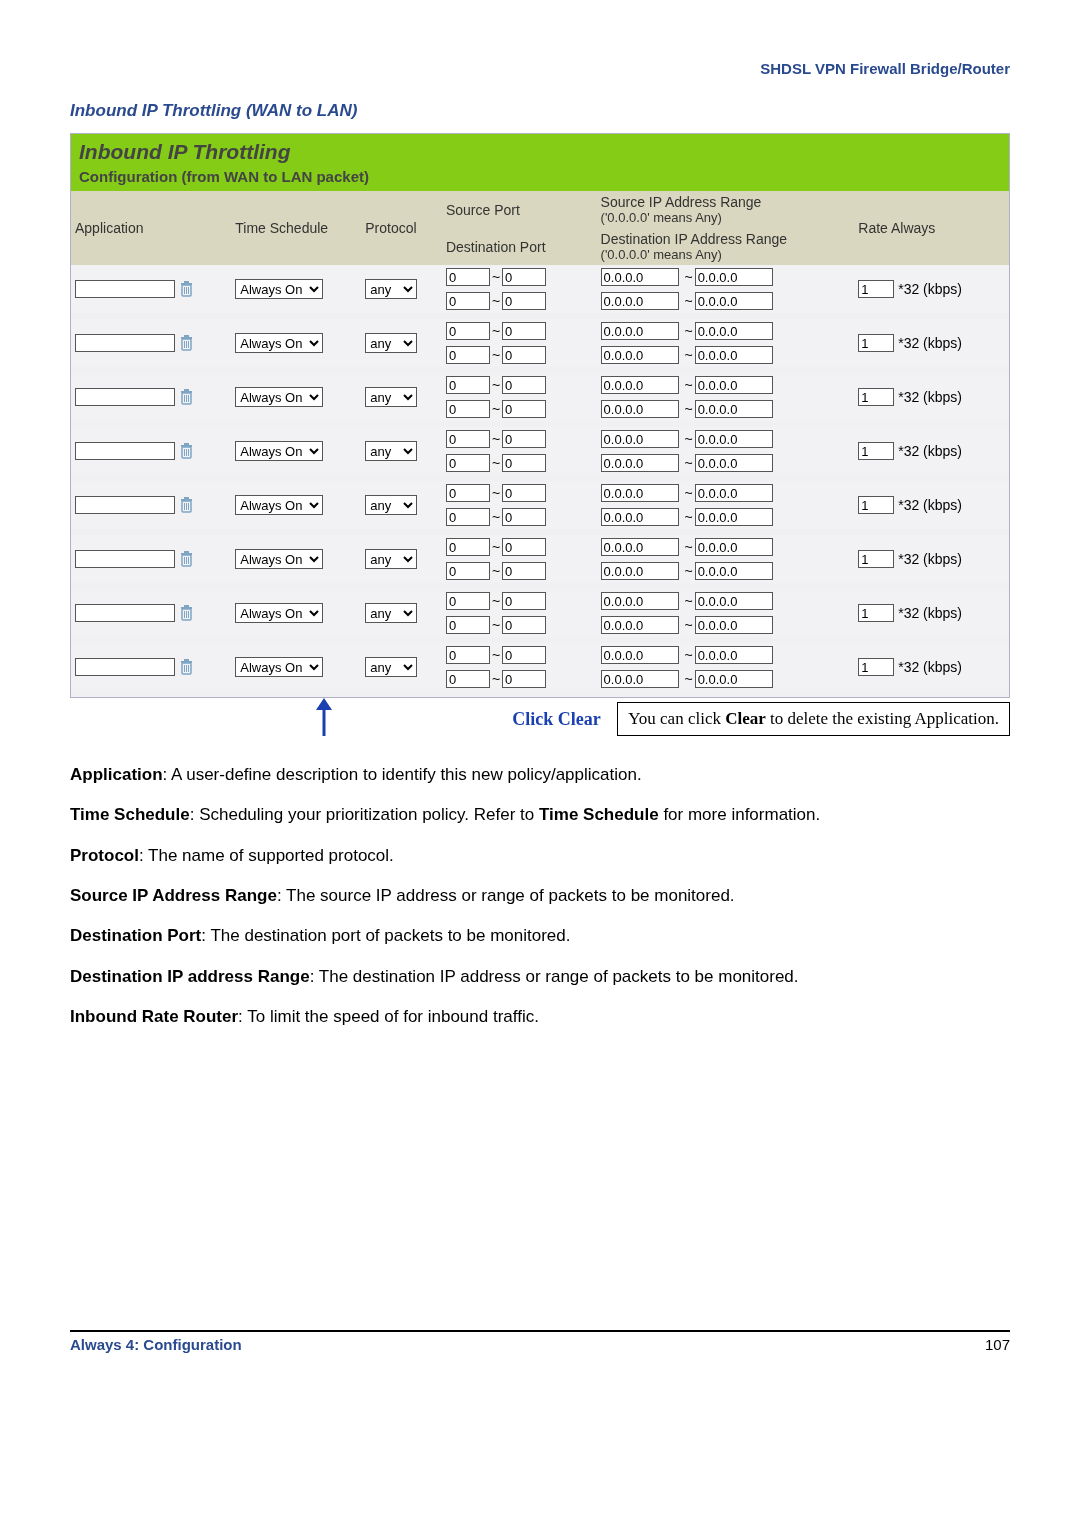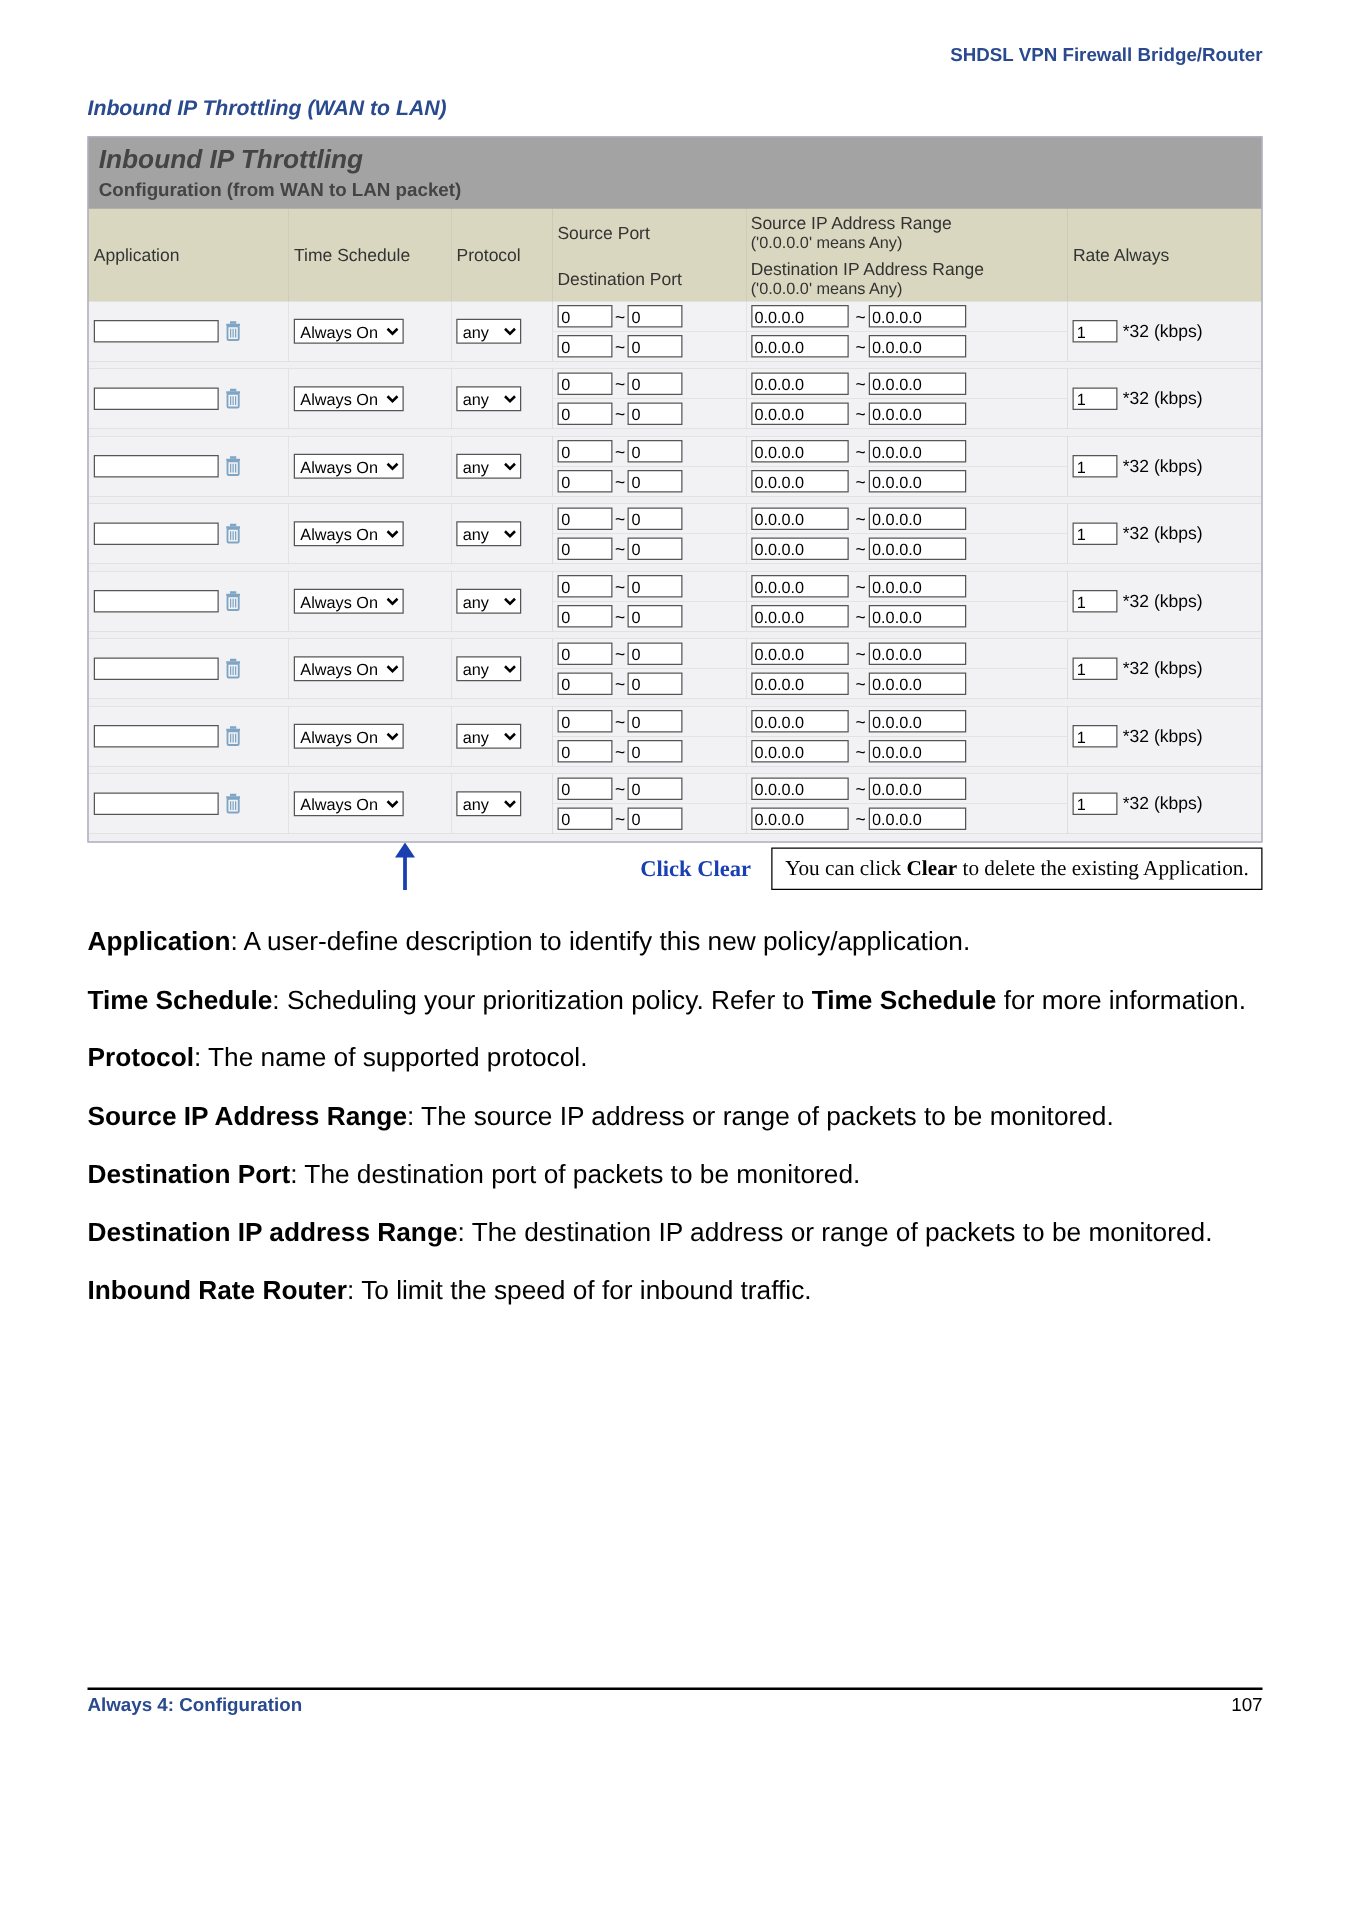--- a/index.html
+++ b/index.html
@@ -3,21 +3,21 @@
 <meta charset="utf-8">
 <style>
   body {
     margin: 0;
     padding: 0;
     font-family: Arial, Helvetica, sans-serif;
     background: #fff;
     width: 1080px;
   }
   .page {
-    padding: 36px 70px 40px 70px;
+    padding: 60px 70px 40px 70px;
     box-sizing: border-box;
   }
   .header-right {
     text-align: right;
     font-weight: bold;
     color: #2a4a8f;
     font-size: 15px;
     margin-bottom: 24px;
   }
   .section-title {
@@ -29,21 +29,21 @@
   }
   .para {
     font-size: 17px;
     color: #000;
     text-align: justify;
     margin-bottom: 18px;
     line-height: 1.35;
   }
   .panel {
     border: 1px solid #b0b0c8;
-    background: #a3a3a3;
+    background: #84cc16;
   }
   .panel-title {
     font-family: Arial, sans-serif;
     font-size: 21px;
     font-style: italic;
     font-weight: bold;
     color: #444;
     padding: 6px 8px 2px 8px;
   }
   .panel-sub {
@@ -126,21 +126,21 @@
   .callout-box {
     display:inline-block;
     border: 1px solid #000;
     padding: 6px 10px;
     font-family: 'Times New Roman', serif;
     font-size: 17px;
     vertical-align: middle;
   }
   .defs {
     margin-top: 26px;
-    font-size: 21px;
+    font-size: 17px;
     line-height: 1.55;
   }
   .defs p { margin: 4px 0 14px 0; }
   .defs b { font-weight: bold; }
   .footer {
     margin-top: 300px;
     border-top: 2px solid #000;
     padding-top: 4px;
     display:flex;
     justify-content: space-between;

